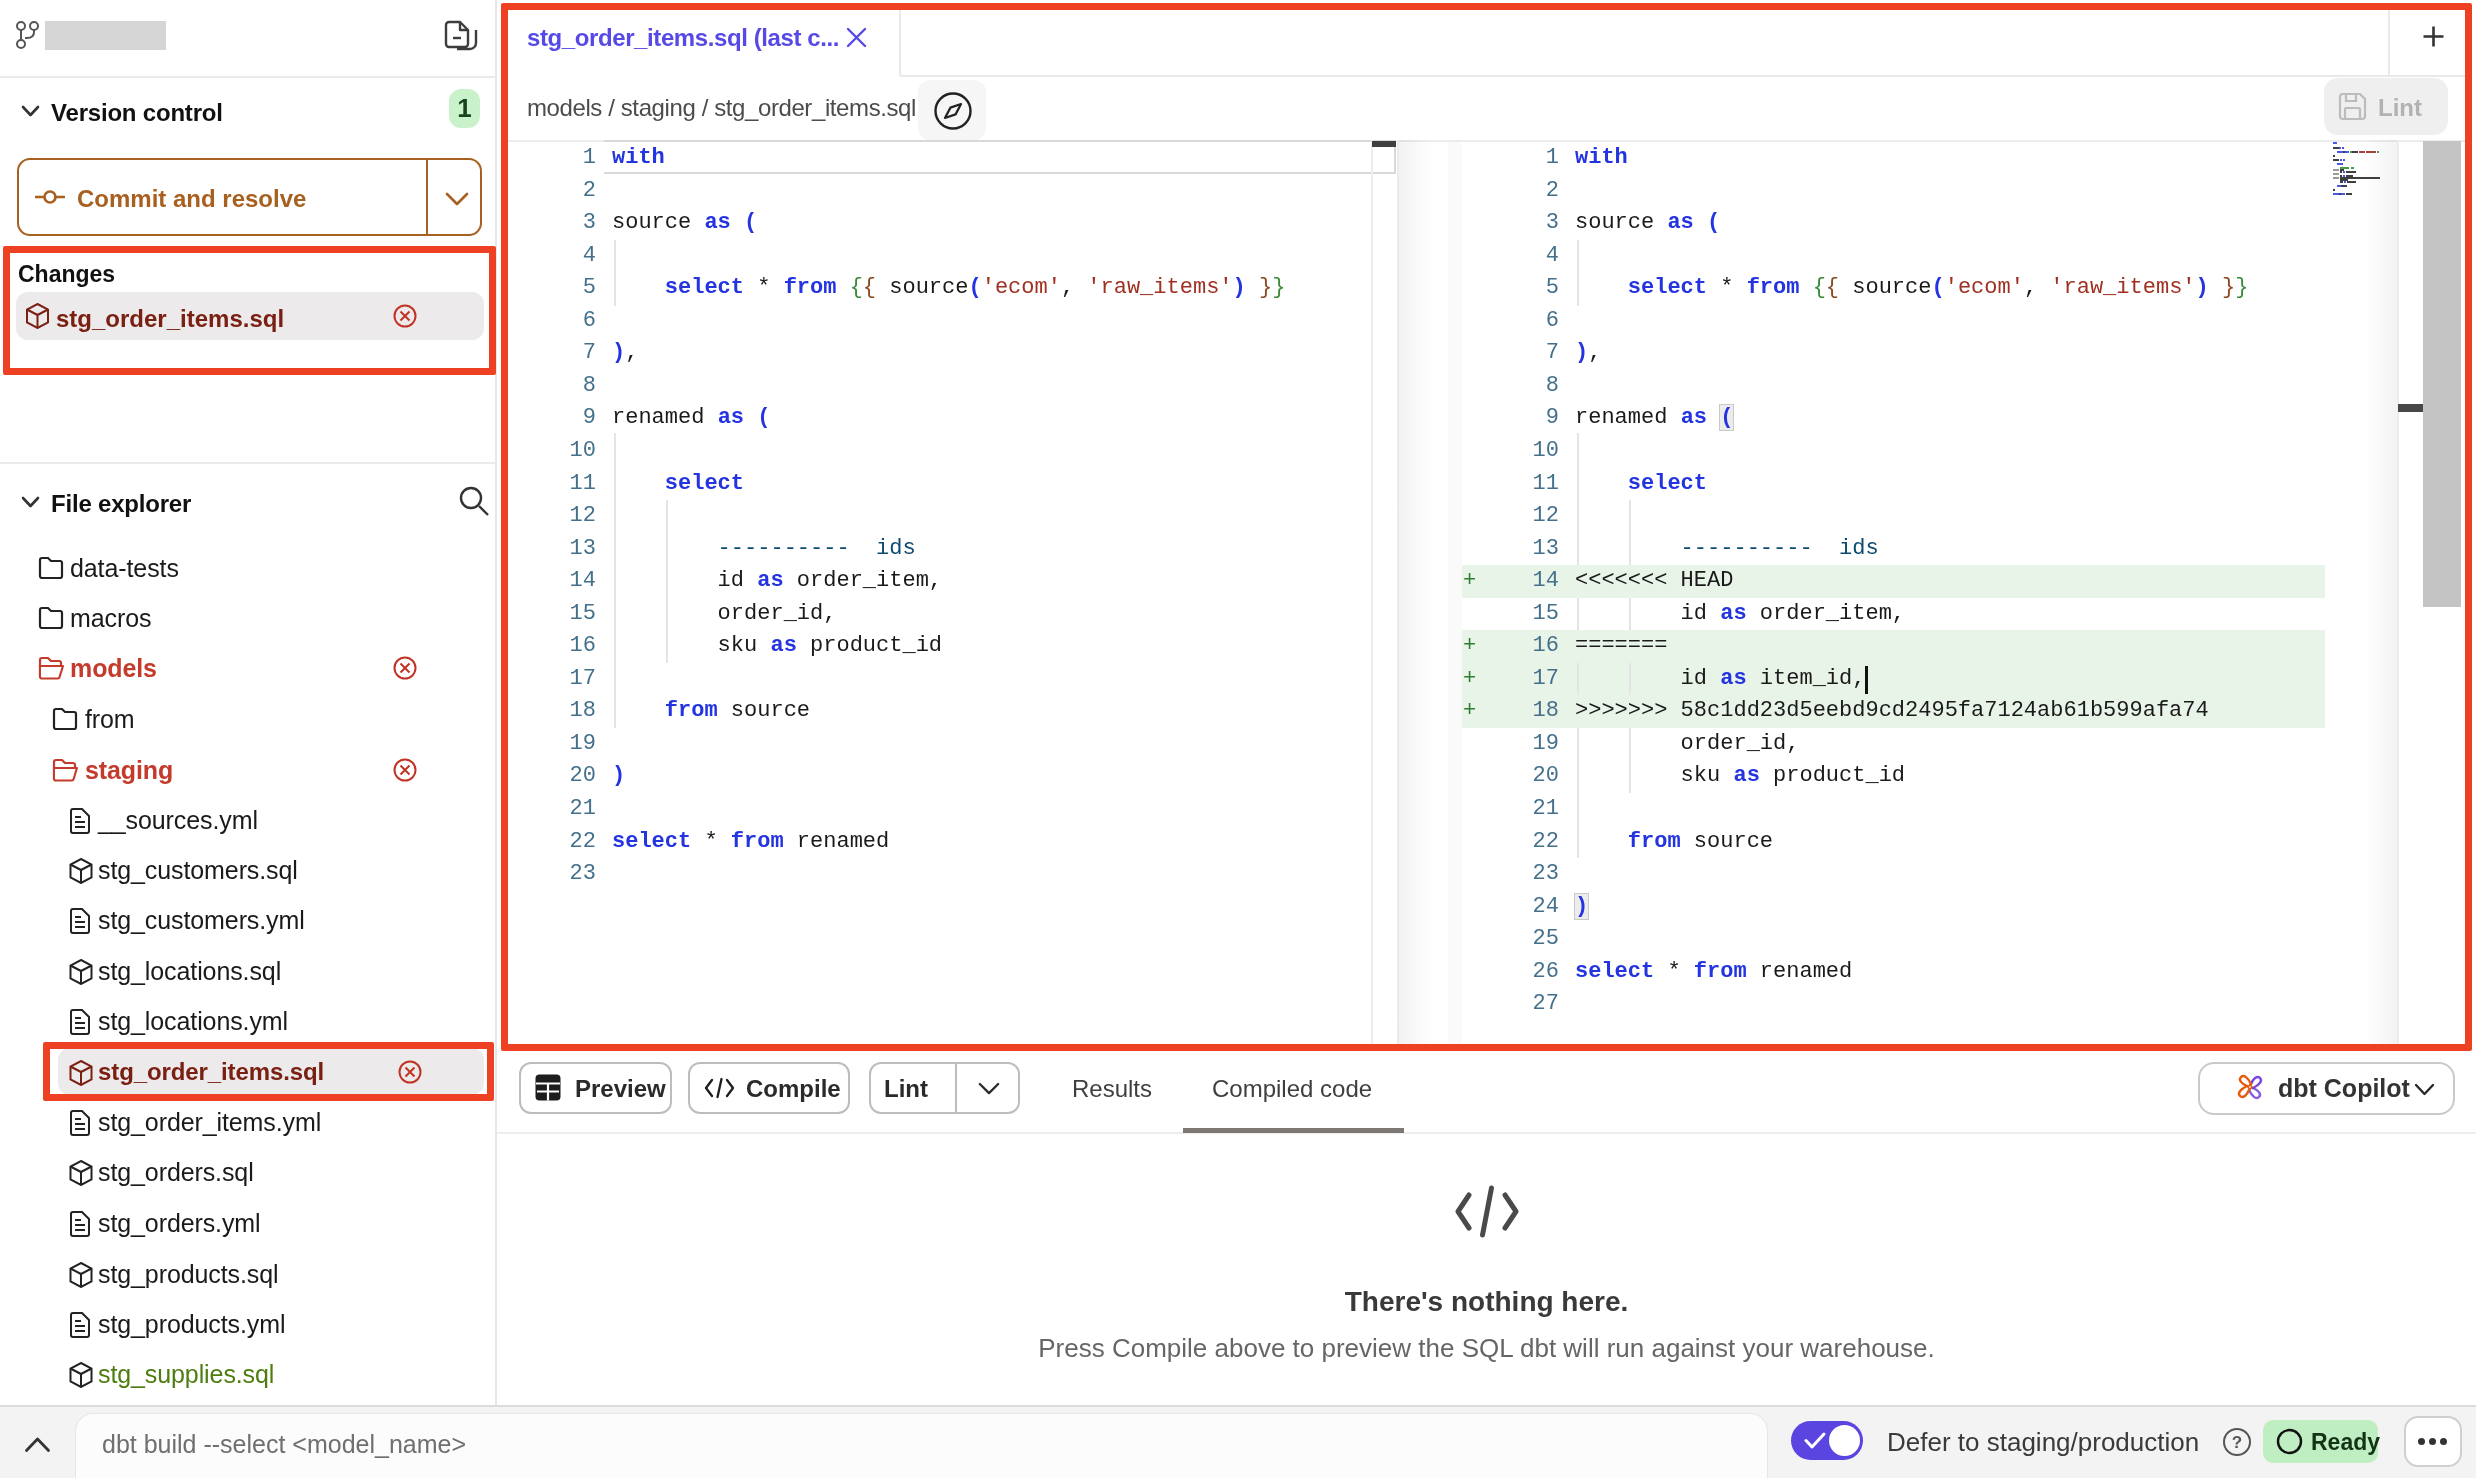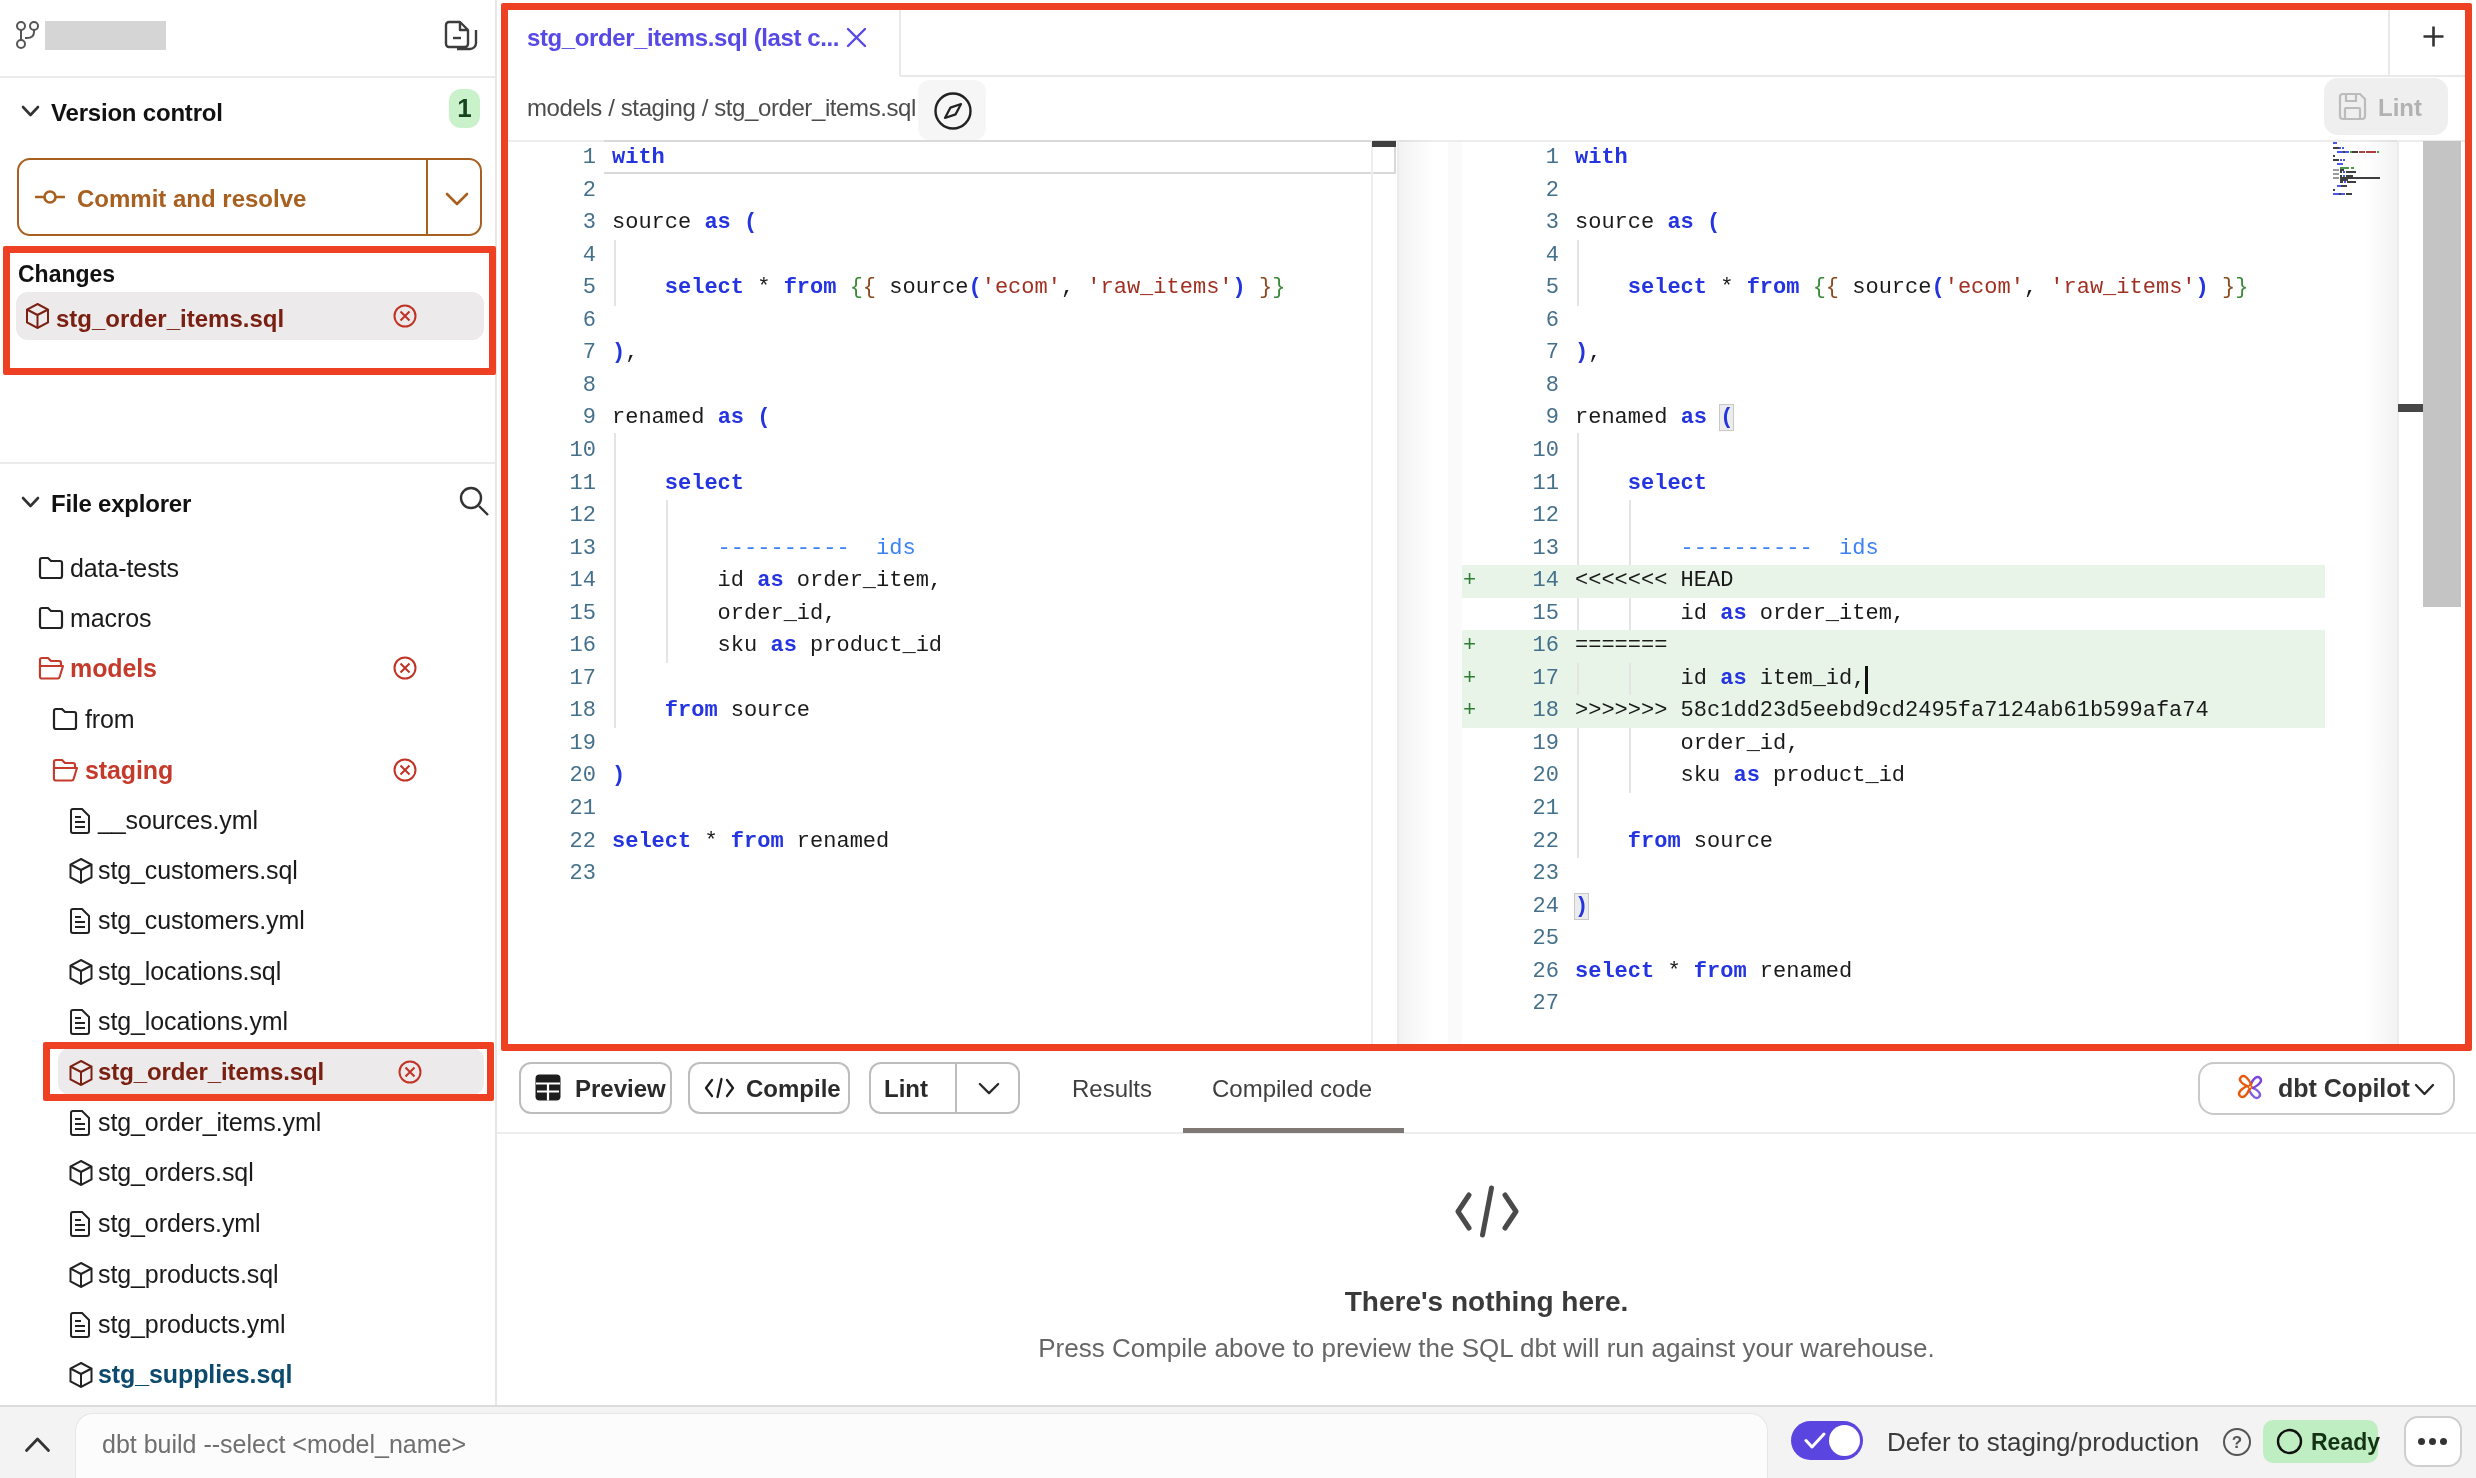--- a/index.html
+++ b/index.html
@@ -24,21 +24,21 @@
   
   #tabtext { position:absolute; left:527px; top:24px; font-size:24px; font-weight:600; color:#5649e6; letter-spacing:-0.4px;text-align:center; }
   #crumb { position:absolute; left:527px; top:94px; font-size:24px; color:#4c4c4c; letter-spacing:-0.4px; }
   
   .cl { position:absolute; height:33px; line-height:32.55px; font-family:"Liberation Mono",monospace;
         font-size:22px; white-space:pre; color:#1a1a1a; }
   .gut { position:absolute; height:33px; line-height:32.55px; font-family:"Liberation Mono",monospace;
         font-size:22px; color:#44708b; text-align:right; }
   .kw { color:#2334e0;font-weight:bold; }
   .str { color:#a03022; }
-  .grn { color:#3b82f6; }
+  .grn { color:#0c4a6e; }
   .bg { color:#3a8a3a; }
   .bb { color:#8a4a20; }
   .guide { position:absolute; width:2px; background:#e4e4e4; }
   .greenrow { position:absolute; left:1448px; width:877px; height:33px; background:#e9f4e9; }
   
   .redbox { position:absolute; border:7px solid #ee4023; border-radius:2px; pointer-events:none; }
 </style>
 </head>
 <body>
 <div id="sidebar">
@@ -231,21 +231,21 @@
           <path d="M6 9 h6 M6 14 h10 M6 19 h10"></path>
         </g>
       </svg>
 <div class="treerow" style="left:98px;top:1308px;color:#1a1a1a;font-weight:normal">stg_products.yml</div>
 <svg class="abs" style="left:69px;top:1362px" width="24" height="26" viewBox="0 0 23 26">
         <g fill="none" stroke="#222" stroke-width="2">
           <path d="M11.5 1 L22 6.5 V19.5 L11.5 25 L1 19.5 V6.5 Z"></path>
           <path d="M1 6.5 L11.5 12 L22 6.5 M11.5 12 V25"></path>
         </g>
       </svg>
-<div class="treerow" style="left:98px;top:1358px;color:#0c4a6e;font-weight:bold">stg_supplies.sql</div>
+<div class="treerow" style="left:98px;top:1358px;color:#4d7c0f;font-weight:normal">stg_supplies.sql</div>
 </div>
 </div>
 <div id="main">
 <div class="abs" style="left:501px;top:140px;width:1970px;height:2px;background:#ececec"></div>
 <div class="abs" style="left:604px;top:140px;width:792px;height:34px;border:2px solid #d9d9d9;border-left:none;background:#fff"></div>
 <div class="gut" style="left:505px;top:142px;width:91px">1</div>
 <div class="cl" style="left:612px;top:142px"><span class="kw">with</span></div>
 <div class="gut" style="left:505px;top:175px;width:91px">2</div>
 <div class="gut" style="left:505px;top:207px;width:91px">3</div>
 <div class="cl" style="left:612px;top:207px">source <span class="kw">as</span> <span class="kw">(</span></div>

